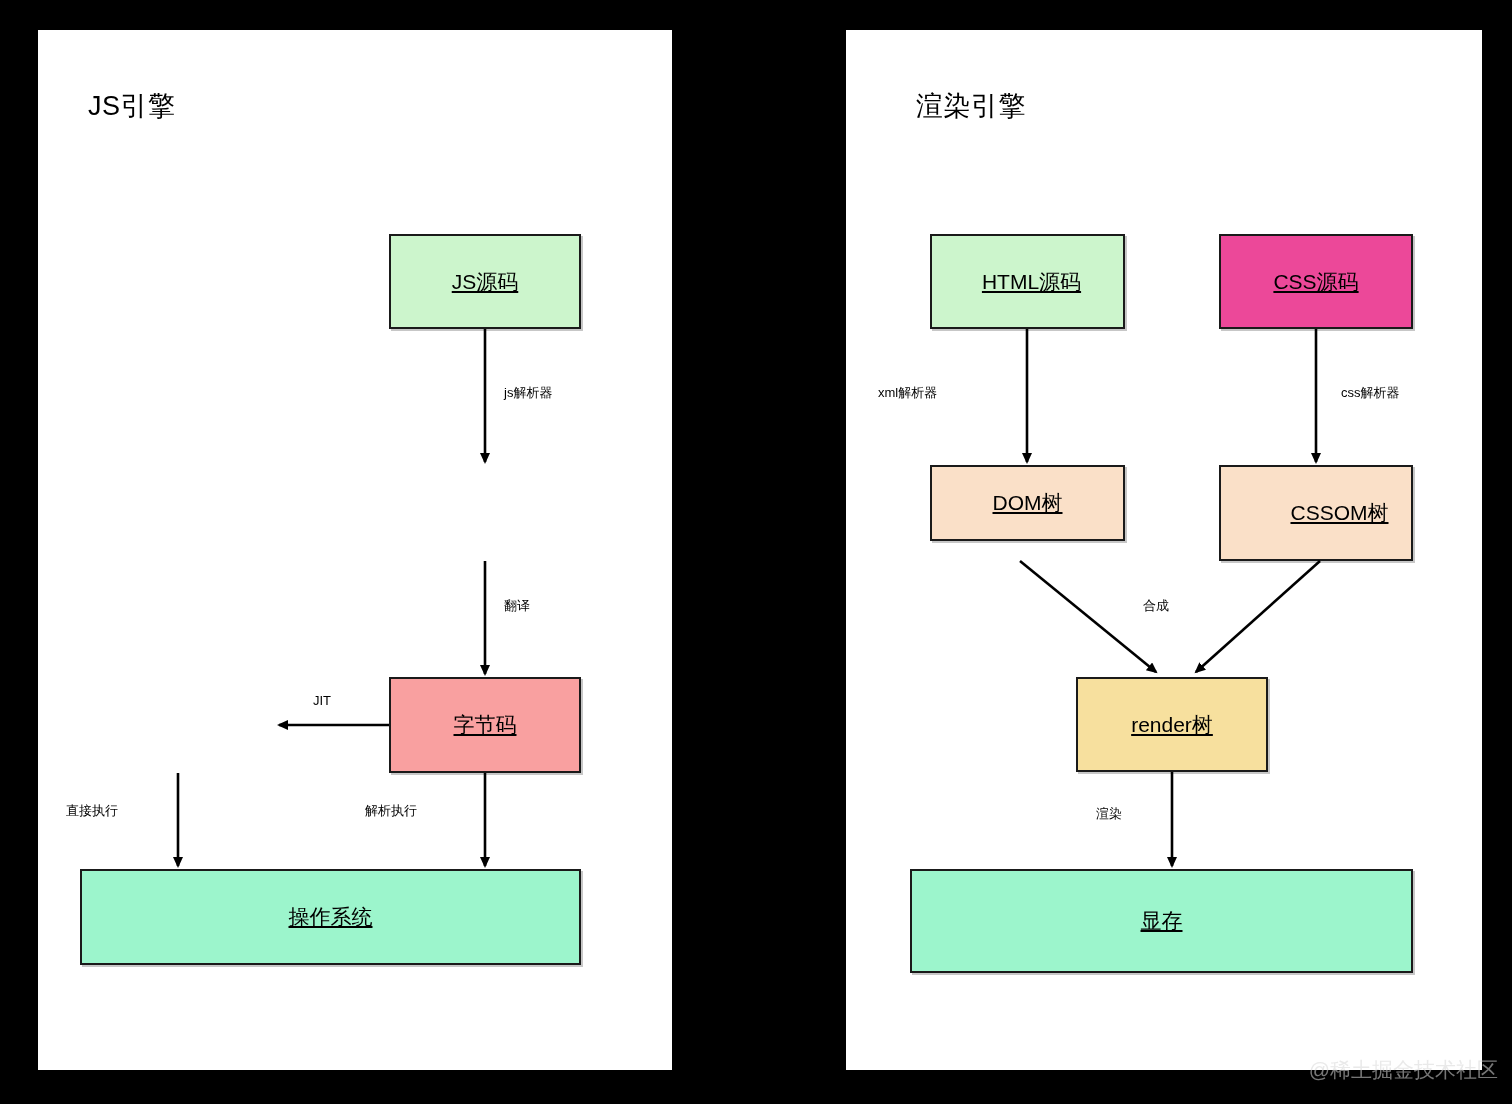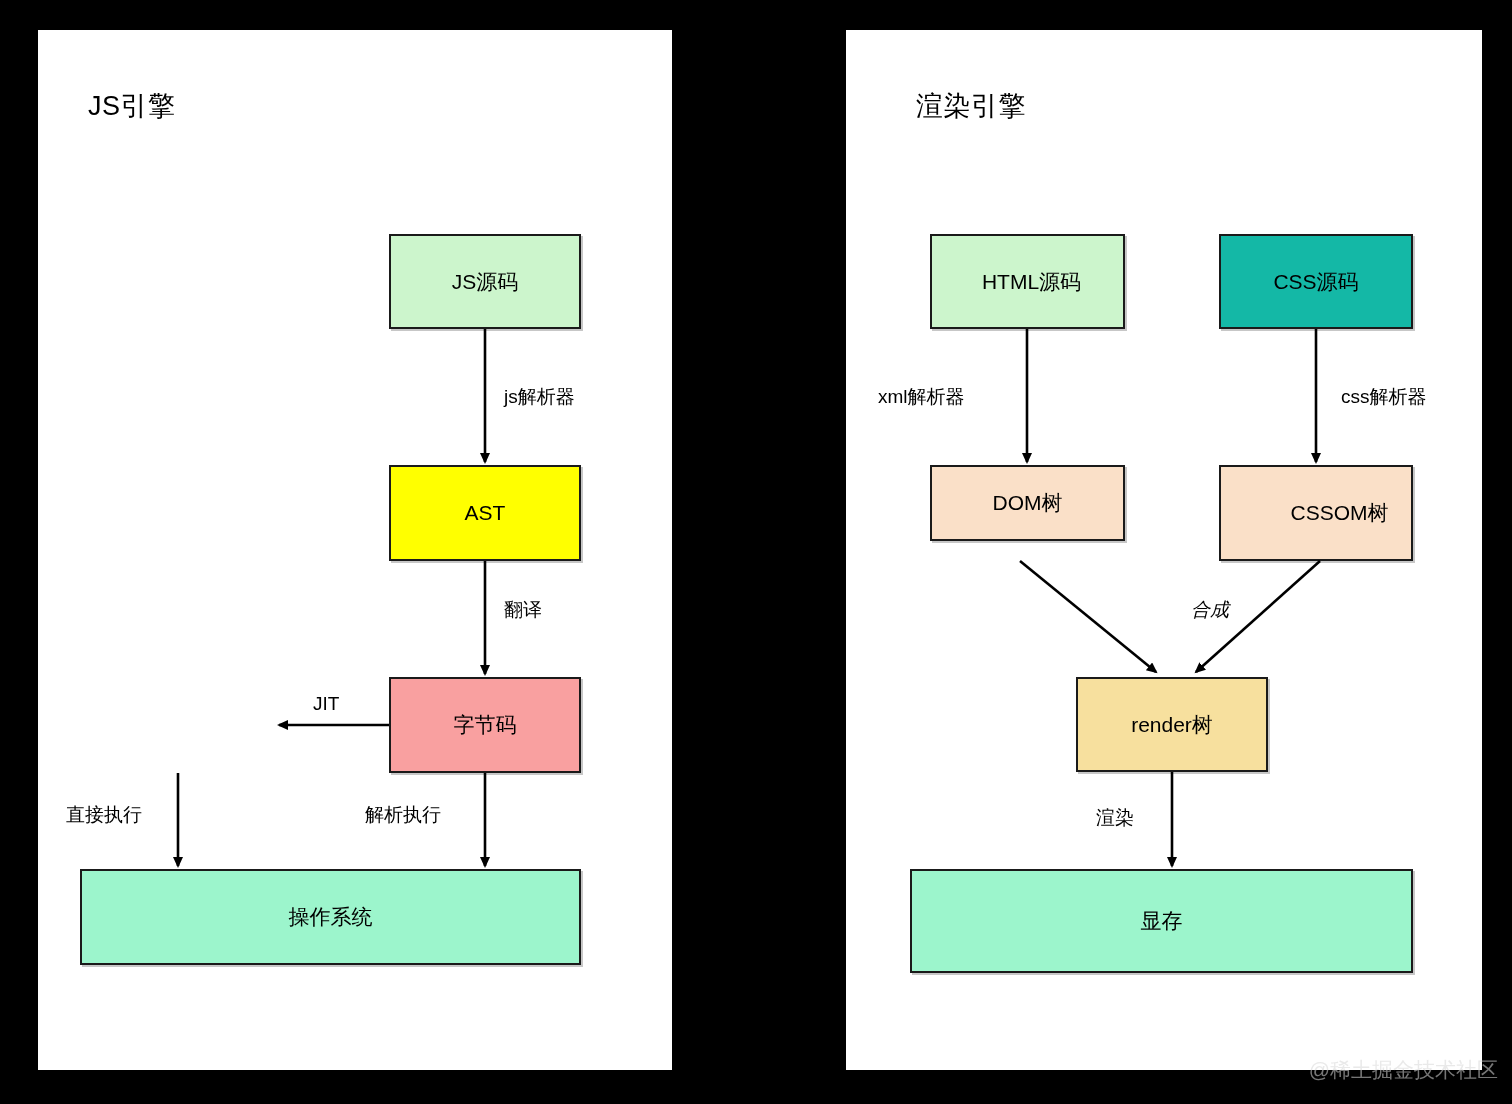--- a/index.html
+++ b/index.html
@@ -37,25 +37,26 @@
     box-sizing: border-box;
     border: 2.5px solid #1a1a1a;
     display: flex;
     align-items: center;
     justify-content: center;
     font-size: 21px;
     color: #000000;
     text-align: center;
     line-height: 1.2;
     box-shadow: 2px 2px 0 rgba(0,0,0,0.22);
+    text-decoration: underline;
   }
 
   .edge-label {
     position: absolute;
-    font-size: 19px;
+    font-size: 13px;
     color: #000000;
     white-space: nowrap;
   }
 
   svg.wires {
     position: absolute;
     left: 0; top: 0;
     width: 1512px;
     height: 1104px;
     pointer-events: none;
@@ -77,23 +78,20 @@
 <div id="canvas">
 
   <div class="panel" id="panel-js"></div>
 
   <div class="panel-title" style="left:88px; top:88px;">JS引擎</div>
 
   <div class="node" id="n-js-source" style="left:389px; top:234px; width:192px; height:95px; background:#ccf5cc;">
     <span>JS源码</span>
   </div>
 
-  <div class="node" id="n-ast" style="left:389px; top:465px; width:192px; height:96px; background:#ffff00;">
-    <span>AST</span>
-  </div>
 
   <div class="node" id="n-bytecode" style="left:389px; top:677px; width:192px; height:96px; background:#f9a0a0;">
     <span>字节码</span>
   </div>
 
 
   <div class="node" id="n-os" style="left:80px; top:869px; width:501px; height:96px; background:#9cf5cc;">
     <span>操作系统</span>
   </div>
 
@@ -104,21 +102,21 @@
   <div class="edge-label" style="left:365px; top:802px;">解析执行</div>
 
   <div class="panel" id="panel-render"></div>
 
   <div class="panel-title" style="left:916px; top:88px;">渲染引擎</div>
 
   <div class="node" id="n-html-source" style="left:930px; top:234px; width:195px; height:95px; background:#ccf5cc;padding-left:8px;">
     <span>HTML源码</span>
   </div>
 
-  <div class="node" id="n-css-source" style="left:1219px; top:234px; width:194px; height:95px; background:#14b8a6;">
+  <div class="node" id="n-css-source" style="left:1219px; top:234px; width:194px; height:95px; background:#ec4899;">
     <span>CSS源码</span>
   </div>
 
   <div class="node" id="n-dom-tree" style="left:930px; top:465px; width:195px; height:76px; background:#fae0c8;">
     <span>DOM树</span>
   </div>
 
   <div class="node" id="n-cssom-tree" style="left:1219px; top:465px; width:194px; height:96px; background:#fae0c8;padding-left:47px;">
     <span>CSSOM树</span>
   </div>
@@ -126,21 +124,21 @@
   <div class="node" id="n-render-tree" style="left:1076px; top:677px; width:192px; height:95px; background:#f7e09e;">
     <span>render树</span>
   </div>
 
   <div class="node" id="n-vram" style="left:910px; top:869px; width:503px; height:104px; background:#9cf5cc;">
     <span>显存</span>
   </div>
 
   <div class="edge-label" style="left:878px; top:384px;">xml解析器</div>
   <div class="edge-label" style="left:1341px; top:384px;">css解析器</div>
-  <div class="edge-label" style="left:1191px; top:597px;font-style:italic;">合成</div>
+  <div class="edge-label" style="left:1143px; top:597px;">合成</div>
   <div class="edge-label" style="left:1096px; top:805px;">渲染</div>
 
   <svg class="wires" viewBox="0 0 1512 1104" xmlns="http://www.w3.org/2000/svg">
     <defs>
       <marker id="arw" markerWidth="12" markerHeight="12" refX="9" refY="5" orient="auto" markerUnits="userSpaceOnUse">
         <path d="M0,0 L11,5 L0,10 Z" fill="#000000"></path>
       </marker>
     </defs>
     <g stroke="#000000" stroke-width="2.6" fill="none" marker-end="url(#arw)">
 

